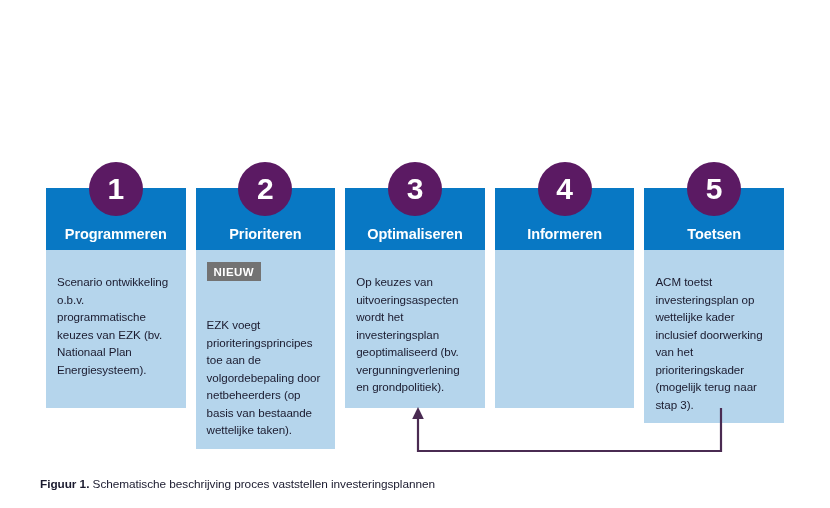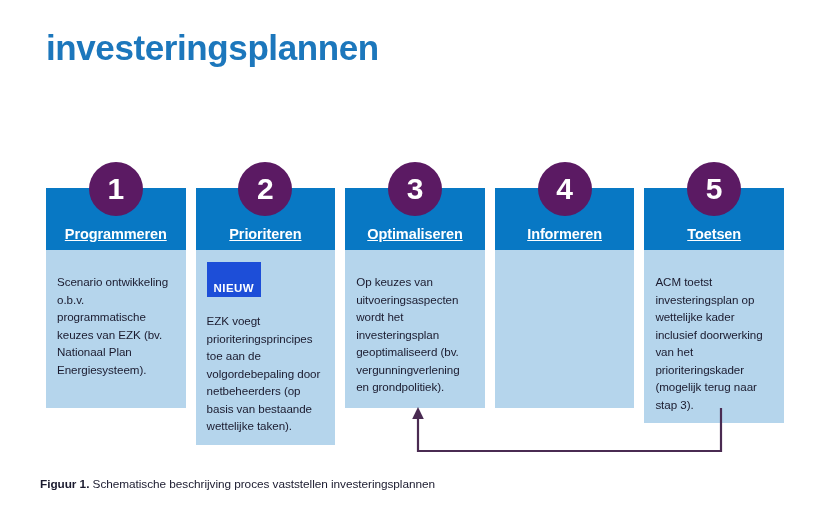--- a/index.html
+++ b/index.html
@@ -63,21 +63,20 @@
     justify-content: center;
     padding-bottom: 8px;
     flex: 0 0 auto;
   }
   .col-header-label {
     color: #ffffff;
     font-size: 14.5px;
     font-weight: bold;
     letter-spacing: -0.1px;
     white-space: nowrap;
-    text-decoration: underline;
   }
 
   .badge-circle {
     position: absolute;
     left: 50%;
     top: -26px;
     transform: translateX(-50%);
     width: 54px;
     height: 54px;
     border-radius: 50%;
@@ -94,27 +93,27 @@
     line-height: 1;
   }
 
   .col-body {
     flex: 1 1 auto;
     padding: 12px 11px 10px 11px;
     background: #B5D5EC;
   }
   .nieuw-badge {
     display: inline-block;
-    background: #1d4ed8;
+    background: #737373;
     color: #ffffff;
     font-size: 11.5px;
     font-weight: bold;
     letter-spacing: 0.4px;
-    padding: 20px 7px 3px 7px;
-    margin-bottom: 4px;
+    padding: 4px 7px 3px 7px;
+    margin-bottom: 24px;
   }
   .col-text {
     color: #1A1A2E;
     font-size: 11.6px;
     line-height: 17.5px;
     letter-spacing: -0.05px;
     margin-top: 11px;
   }
 
   
@@ -137,21 +136,20 @@
     letter-spacing: -0.05px;
   }
   .caption-strong { font-weight: bold; }
 </style>
 </head>
 <body>
 
 <div id="figure-root">
 
   <div class="title-block">
-    <div class="title-line">investeringsplannen</div>
   </div>
 
   <div class="columns">
 
     <div class="column">
       <div class="col-header">
         <div class="badge-circle">
           <span class="badge-number">1</span>
         </div>
         <span class="col-header-label">Programmeren</span>

